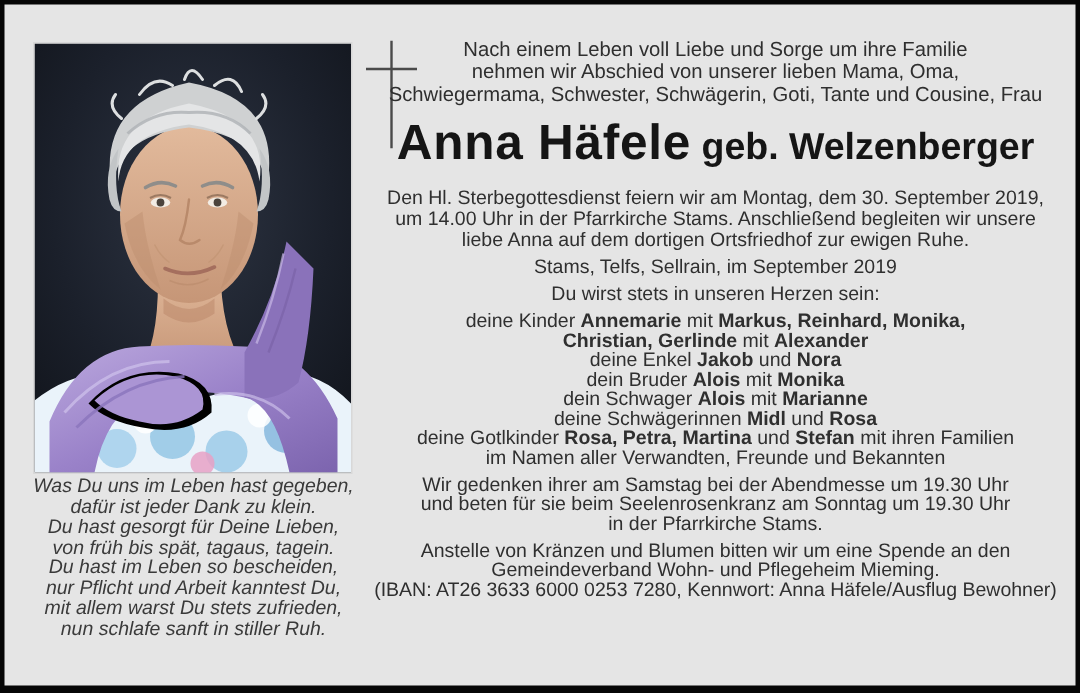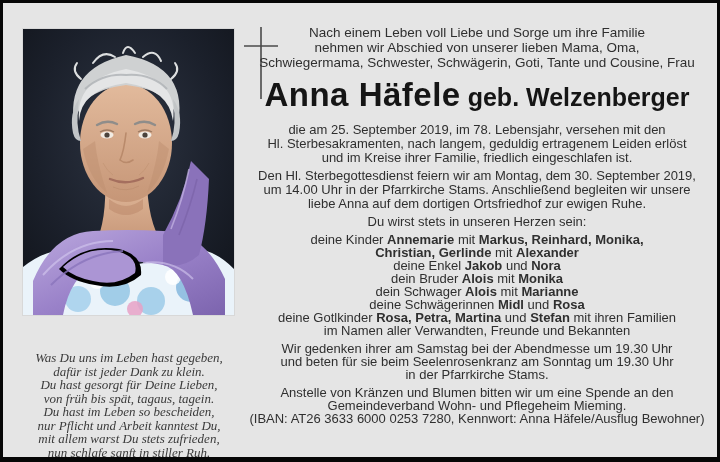--- a/index.html
+++ b/index.html
@@ -37,23 +37,23 @@
   .p-date    { margin-top:4px; }
   .p-hearts  { margin-top:4px; }
 
   .family { font-size:13px; line-height:13px; margin-top:4px; }
   .family .b { font-weight:bold; }
 
   .p-memorial { margin-top:5px; font-size:13px; line-height:13px; }
   .p-donation { margin-top:5px; font-size:13px; line-height:13px; }
 
   .poem {
-    position:absolute; left:12px; top:348px; width:228px;
+    position:absolute; left:12px; top:314px; width:228px;
     text-align:center;
-    font-family:Liberation Serif, serif; font-style:italic;
+    font-family:Liberation Sans, sans-serif; font-style:italic;
     font-size:13px; line-height:13.5px; color:#3a3a3a;
   }
 </style>
 </head>
 <body>
 
 <div class="page">
 
   <div class="photo">
     <svg width="211" height="286" viewBox="0 0 211 286" xmlns="http://www.w3.org/2000/svg">
@@ -150,32 +150,28 @@
     <div class="intro">
         <div>Nach einem Leben voll Liebe und Sorge um ihre Familie</div>
         <div>nehmen wir Abschied von unserer lieben Mama, Oma,</div>
         <div>Schwiegermama, Schwester, Schwägerin, Goti, Tante und Cousine, Frau</div>
       </div>
 
     <div class="namerow">
       <span class="name">Anna Häfele</span><span class="maiden">geb. Welzenberger</span>
     </div>
 
-    <div class="para p-death">
-        <div>die am 25. September 2019, im 78. Lebensjahr, versehen mit den</div>
-        <div>Hl. Sterbesakramenten, nach langem, geduldig ertragenem Leiden erlöst</div>
-        <div>und im Kreise ihrer Familie, friedlich eingeschlafen ist.</div>
-      </div>
 
     <div class="para p-service">
         <div>Den Hl. Sterbegottesdienst feiern wir am Montag, dem 30. September 2019,</div>
         <div>um 14.00 Uhr in der Pfarrkirche Stams. Anschließend begleiten wir unsere</div>
         <div>liebe Anna auf dem dortigen Ortsfriedhof zur ewigen Ruhe.</div>
       </div>
 
+    <div class="para p-date">Stams, Telfs, Sellrain, im September 2019</div>
 
     <div class="para p-hearts">Du wirst stets in unseren Herzen sein:</div>
 
     <div class="family">
         <div><span>deine Kinder </span><span class="b">Annemarie</span><span> mit </span><span class="b">Markus, Reinhard, Monika,</span></div>
         <div><span class="b">Christian, Gerlinde</span><span> mit </span><span class="b">Alexander</span></div>
         <div><span>deine Enkel </span><span class="b">Jakob</span><span> und </span><span class="b">Nora</span></div>
         <div><span>dein Bruder </span><span class="b">Alois</span><span> mit </span><span class="b">Monika</span></div>
         <div><span>dein Schwager </span><span class="b">Alois</span><span> mit </span><span class="b">Marianne</span></div>
         <div><span>deine Schwägerinnen </span><span class="b">Midl</span><span> und </span><span class="b">Rosa</span></div>

